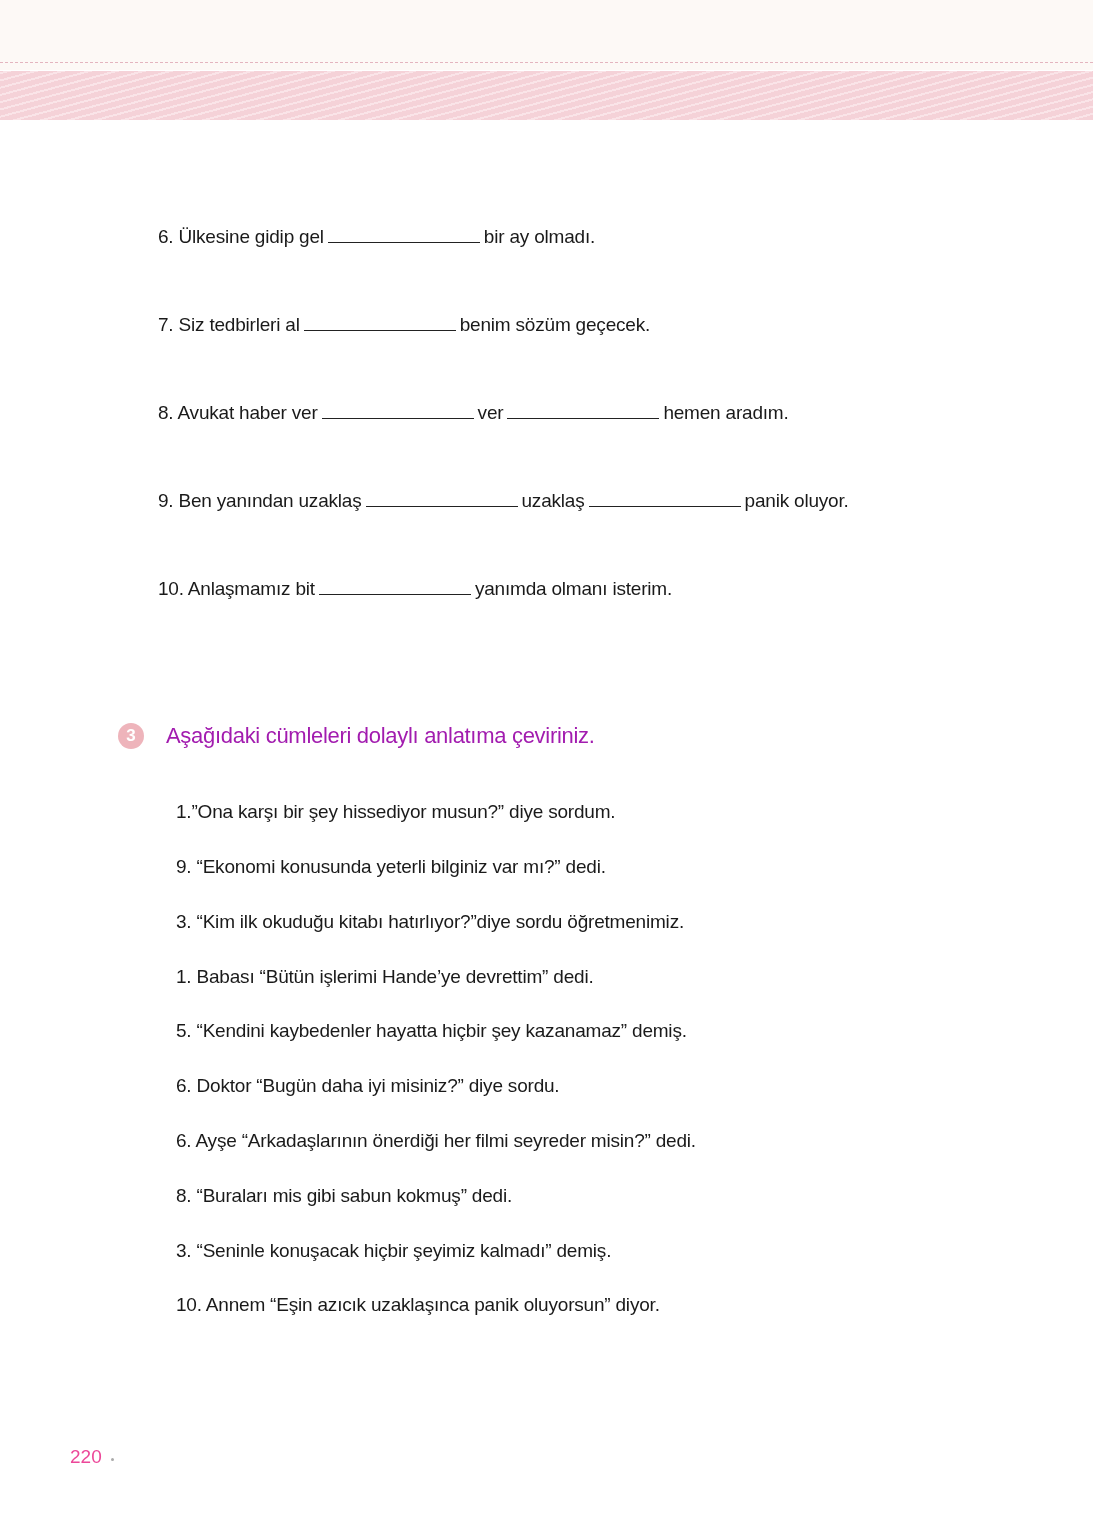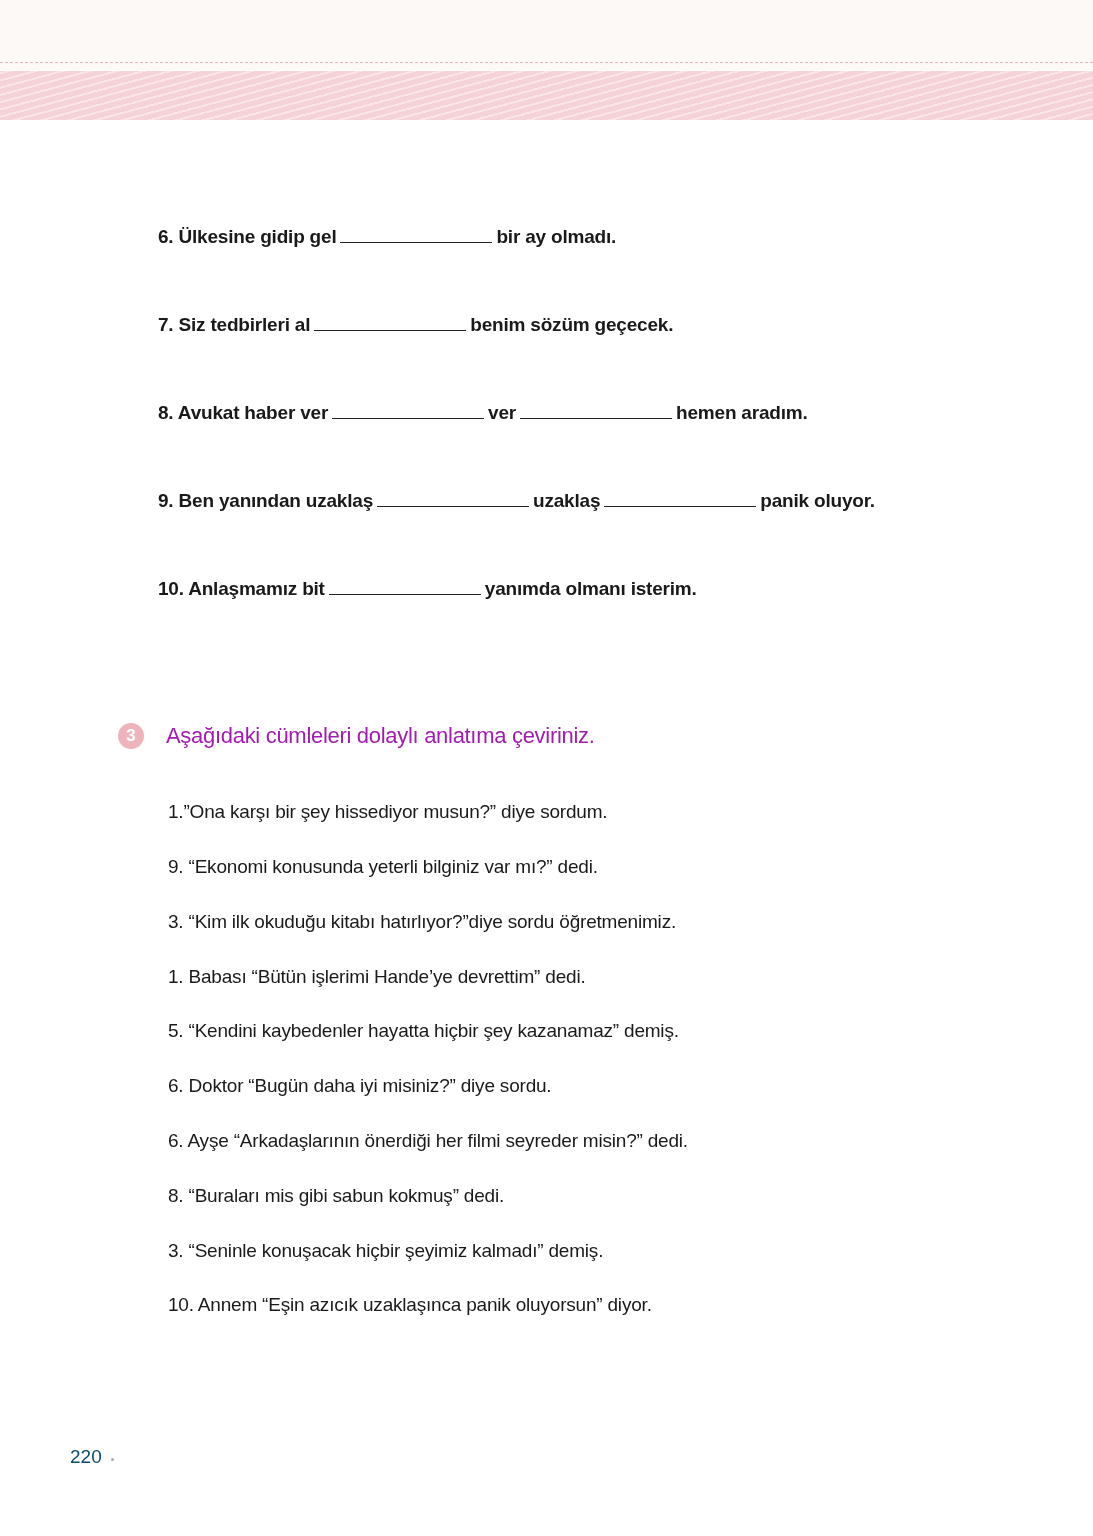--- a/index.html
+++ b/index.html
@@ -21,37 +21,37 @@
       position: absolute; left: 0; top: 71px; width: 1093px; height: 49px;
       background-color: #f5d2d8;
       background-image: repeating-linear-gradient(
         -15deg,
         #f5d2d8 0px, #f5d2d8 5px,
         #fae4e8 5px, #fae4e8 7px
       );
     }
     .line {
       position: absolute; left: 158px;
-      font-size: 19px; white-space: nowrap; letter-spacing: -0.2px; font-weight: bold;
+      font-size: 19px; white-space: nowrap; letter-spacing: -0.2px;
     }
     .blank {
       display: inline-block; width: 152px; border-bottom: 1px solid #222;
       height: 1px; vertical-align: baseline; margin: 0 4px;
     }
     .section-head {
       position: absolute; left: 118px; top: 723px; display: flex; align-items: center;
     }
     .badge {
       width: 26px; height: 26px; border-radius: 50%; background: #eeb4bb;
       color: #fff; font-weight: bold; font-size: 17px; text-align: center; line-height: 26px;
       margin-right: 22px;
     }
     .section-title { color: #a21caf; font-size: 22px; letter-spacing: -0.3px; }
-    .item { position: absolute; left: 168px; font-size: 19px; white-space: nowrap; letter-spacing: -0.2px; text-align: right; }
-    .page-num { position: absolute; left: 70px; top: 1446px; font-size: 19px; color: #0c4a6e; }
+    .item { position: absolute; left: 176px; font-size: 19px; white-space: nowrap; letter-spacing: -0.2px; text-align: right; }
+    .page-num { position: absolute; left: 70px; top: 1446px; font-size: 19px; color: #ec4899; }
     .page-dot { position: absolute; left: 111px; top: 1458px; width: 3px; height: 3px; background: #aaa; border-radius: 50%; }
   </style>
 </head>
 <body>
 
 <div class="header-top"></div>
 <div class="header-dash"></div>
 <div class="header-band"></div>
 
 <div class="line" style="top:226px">

